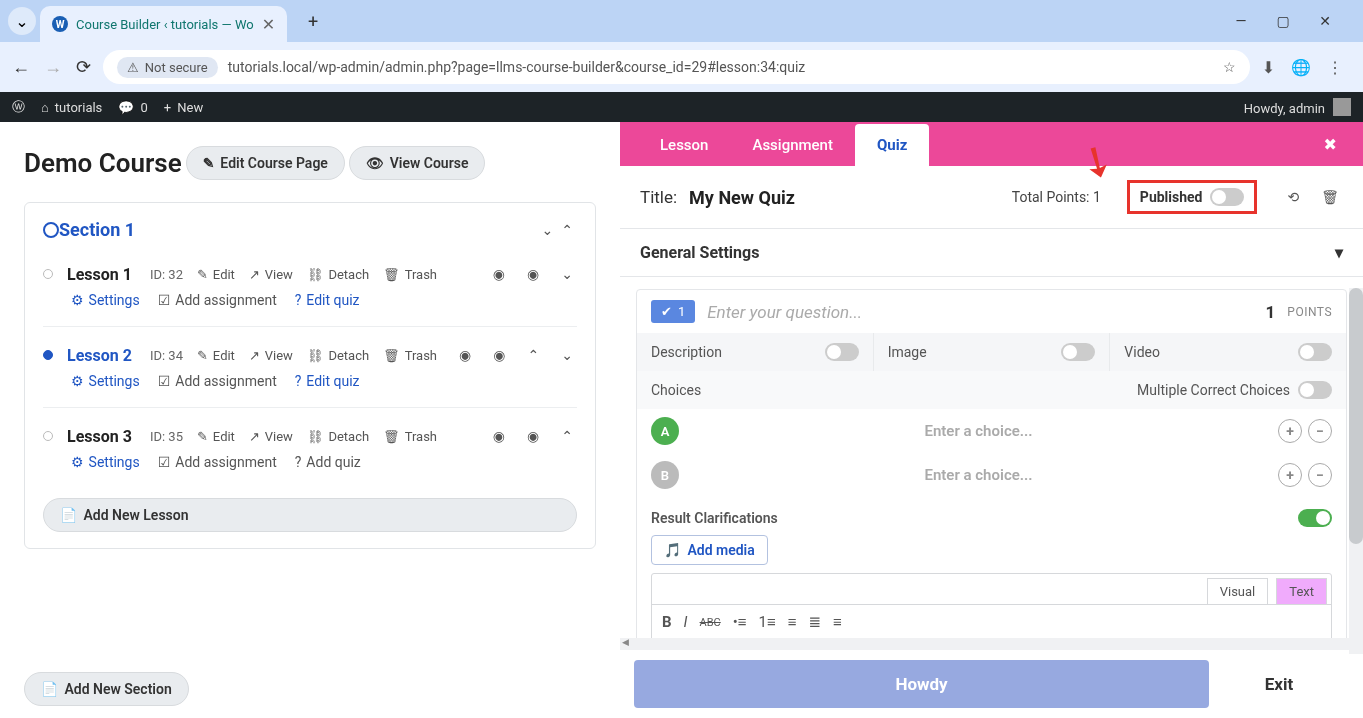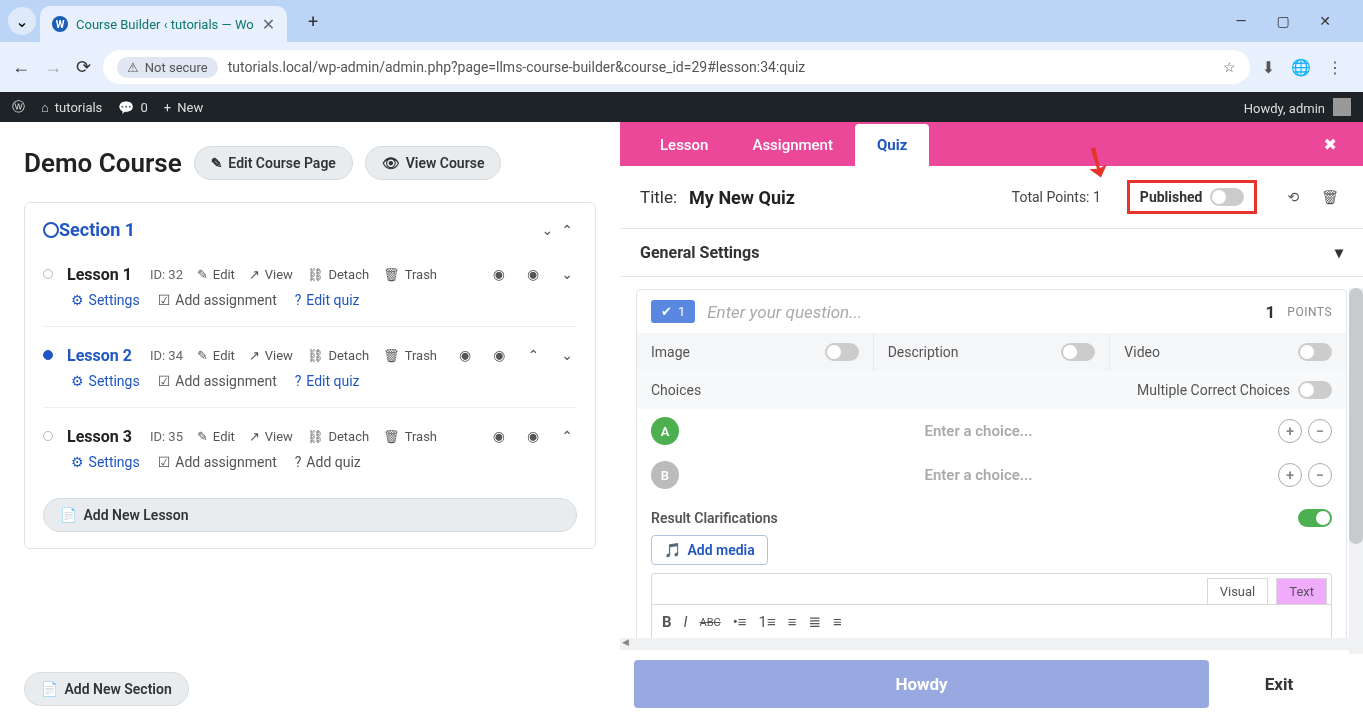--- a/index.html
+++ b/index.html
@@ -31,21 +31,21 @@
 .wp-admin-bar .item { display: flex; align-items: center; gap: 6px; cursor: pointer; }
 .wp-admin-bar .right { margin-left: auto; display: flex; align-items: flex-end; gap: 8px; }
 .avatar-sq { width: 18px; height: 18px; background: #999; }
 
 
 .content { display: flex; height: calc(718px - 92px - 30px); }
 .left-panel { flex: 0 0 620px; padding: 24px 24px 12px 24px; overflow-y: auto; position: relative; }
 .right-panel { flex: 1; display: flex; flex-direction: column; background: #fff; }
 
 
-.course-header { display: flex; align-items: center; gap: 12px; margin-bottom: 22px; }
+.course-header { display: flex; align-items: center; gap: 4px; margin-bottom: 22px; }
 .course-title { font-size: 26px; font-weight: 600; color: #222; }
 .pill-btn { background: #e9ecef; border: 1px solid #d8dbde; border-radius: 20px; padding: 8px 16px; font-size: 14px; font-weight: 600; color: #333; cursor: pointer; display: flex; align-items: center; gap: 6px; }
 
 .section-card { border: 1px solid #e1e4e7; border-radius: 6px; padding: 16px 18px; margin-bottom: 18px; }
 .section-header { display: flex; align-items: center; gap: 0; margin-bottom: 14px; }
 .section-title { font-size: 18px; font-weight: 700; color: #2056c3; flex: 1; }
 .radio-o { width: 16px; height: 16px; border: 2px solid #2056c3; border-radius: 50%; }
 .icon-btn { color: #555; cursor: pointer; font-size: 14px; padding: 2px 4px; }
 
 .lesson-row { padding: 10px 0; }
@@ -399,25 +399,25 @@
             <span>✔</span>
             <span>1</span>
           </span>
           <span class="q-placeholder">Enter your question...</span>
           <span class="q-points-num">1</span>
           <span class="q-points-lbl">POINTS</span>
         </div>
 
         <div class="q-toggles">
           <div class="q-toggle-cell">
+            <span>Description</span>
+            <span class="toggle"></span>
+          </div>
+          <div class="q-toggle-cell">
             <span>Image</span>
-            <span class="toggle"></span>
-          </div>
-          <div class="q-toggle-cell">
-            <span>Description</span>
             <span class="toggle"></span>
           </div>
           <div class="q-toggle-cell">
             <span>Video</span>
             <span class="toggle"></span>
           </div>
         </div>
 
         <div class="choices-hdr">
           <span>Choices</span>

